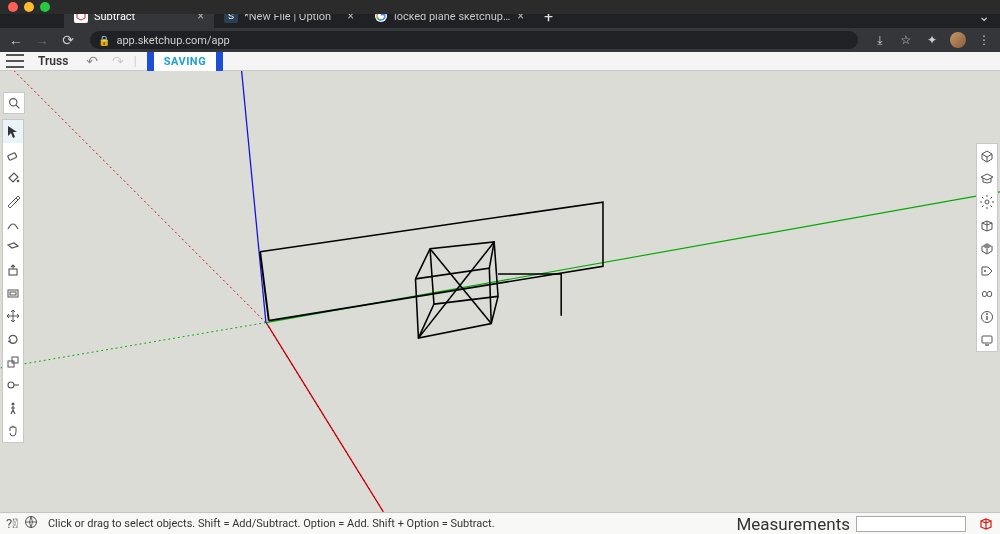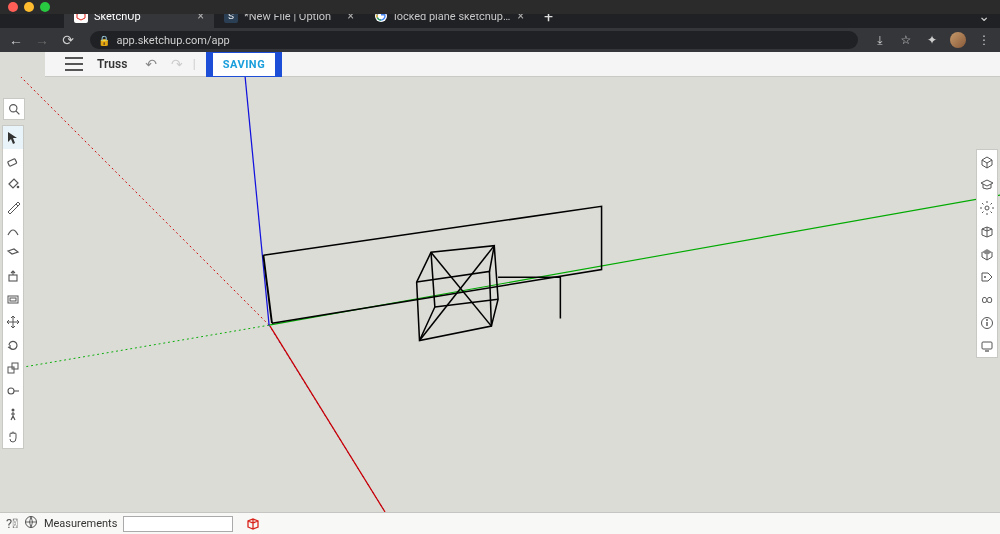--- a/index.html
+++ b/index.html
@@ -29,21 +29,21 @@
   .nav-btn.disabled { color: #6a6a6a; }
   .url-bar { flex: 1; height: 18px; background: #202124; border-radius: 10px; display: flex; align-items: center; padding: 0 8px; color: #cfcfcf; font-size: 11px; gap: 6px; margin: 0 4px; }
   .url-bar .lock { font-size: 10px; }
   .omni-icon { color: #cfcfcf; font-size: 12px; width: 16px; text-align: center; cursor: pointer; }
   .avatar { width: 16px; height: 16px; border-radius: 50%; background: linear-gradient(135deg,#c59a6a,#8a5a3a); }
 
   
   .app { position: absolute; top: 52px; left: 0; right: 0; bottom: 0; display: flex; flex-direction: column; }
 
   
-  .su-topbar { height: 25px; background: #f5f5f5; border-bottom: 1px solid #c9c9c5; display: flex; align-items: center; padding: 0 20px; gap: 6px; font-size: 12px; color: #333; margin-left: 45px; }
+  .su-topbar { height: 19px; background: #f5f5f5; border-bottom: 1px solid #c9c9c5; display: flex; align-items: center; padding: 0 6px; gap: 6px; font-size: 12px; color: #333; }
   .hamburger { width: 18px; height: 14px; display: flex; flex-direction: column; justify-content: space-between; cursor: pointer; }
   .hamburger div { height: 2px; background: #555; }
   .file-name { font-weight: 600; padding: 0 8px; }
   .undo-redo { color: #888; cursor: pointer; padding: 0 4px; font-size: 14px; }
   .undo-redo.disabled { color: #ccc; }
   .saving { background: #fff; color: #1a9edc; font-weight: 700; font-size: 11px; padding: 5px 10px; border: 7px solid #1d4ed8; border-radius: 2px; margin-left: 4px; letter-spacing: 0.5px; }
 
   
   .main { flex: 1; position: relative; background: #dcdcd7; overflow: hidden; }
 
@@ -53,39 +53,39 @@
   .left-tools .search-box { position: absolute; top: -28px; left: 0; width: 22px; height: 22px; background: #fff; border: 1px solid #c8c8c4; display: flex; align-items: center; justify-content: center; cursor: pointer; }
   .tool.selected { background: #e8f3fa; }
 
   
   .right-tools { position: absolute; top: 72px; right: 2px; width: 22px; background: #fff; border: 1px solid #c8c8c4; display: flex; flex-direction: column; z-index: 5; }
 
   
   .statusbar { height: 22px; background: #f8f8f6; border-top: 1px solid #c5c5c1; display: flex; align-items: center; padding: 0 6px; font-size: 11px; color: #333; gap: 6px; }
   .status-icon { font-size: 13px; color: #555; cursor: pointer; }
   .status-text { flex: 1; padding-left: 4px; }
-  .measure-label { font-size: 11px; color: #333; }
+  .measure-label { font-size: 17px; color: #333; }
   .measure-input { width: 110px; height: 16px; border: 1px solid #aaa; background: #fff; font-size: 11px; padding: 0 3px; }
   .su-logo { width: 16px; height: 16px; margin-left: 6px; }
 
   
   .canvas-svg { position: absolute; inset: 0; width: 100%; height: 100%; }
 </style>
 </head>
 <body>
 
 <div class="tab-strip">
   <div class="tab active">
     <span class="favicon">
       <svg width="14" height="14" viewBox="0 0 14 14">
           <rect width="14" height="14" rx="2" fill="#fff"></rect>
           <path d="M3 9 L7 11 L11 9 L11 5 L7 3 L3 5 Z" fill="none" stroke="#e2231a" stroke-width="1"></path>
         </svg>
     </span>
-    <span class="tab-title">SketchUp</span>
+    <span class="tab-title">Subtract</span>
     <span class="tab-close">×</span>
   </div>
   <div class="tab">
     <span class="favicon">
       <svg width="14" height="14" viewBox="0 0 14 14">
           <rect width="14" height="14" rx="2" fill="#2a3f54"></rect>
           <text x="7" y="10" text-anchor="middle" font-size="9" fill="#fff" font-family="sans-serif">S</text>
         </svg>
     </span>
     <span class="tab-title">*New File | Option</span>
@@ -315,20 +315,21 @@
   </div>
 
   <div class="statusbar">
     <span class="status-icon">?⃝</span>
     <span class="status-icon">
       <svg width="14" height="14" viewBox="0 0 14 14">
           <circle cx="7" cy="7" r="5.5" fill="none" stroke="#555" stroke-width="1"></circle>
           <path d="M1.5 7 L12.5 7 M7 1.5 Q10 7 7 12.5 Q4 7 7 1.5" fill="none" stroke="#555" stroke-width="0.9"></path>
         </svg>
     </span>
+    <span class="status-text">Click or drag to select objects. Shift = Add/Subtract. Option = Add. Shift + Option = Subtract.</span>
     <span class="measure-label">Measurements</span>
     <input class="measure-input" value="" style="">
     <span class="su-logo">
       <svg width="16" height="16" viewBox="0 0 16 16">
           <path d="M3 11 L8 13 L13 11 L13 5 L8 3 L3 5 Z M8 3 L8 13 M3 5 L8 7 L13 5" fill="none" stroke="#d9241c" stroke-width="1.3"></path>
         </svg>
     </span>
   </div>
 
 </div>

